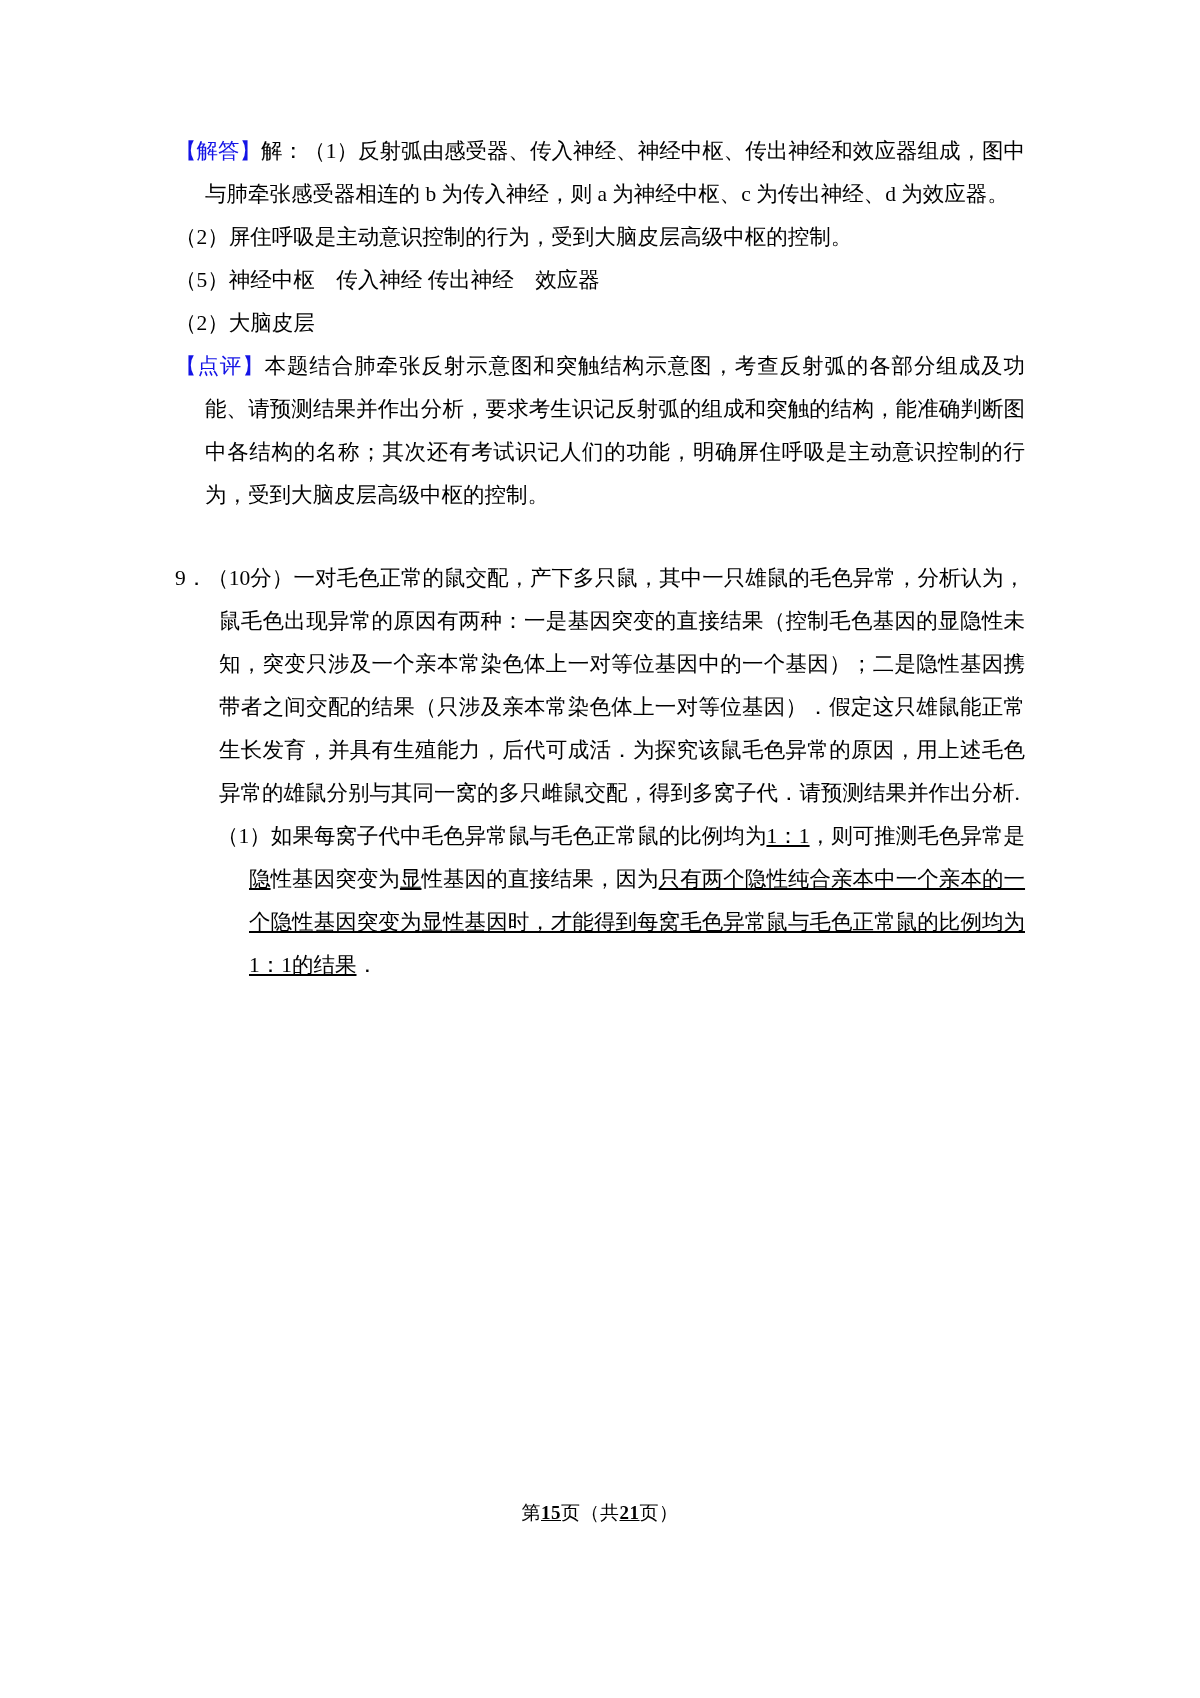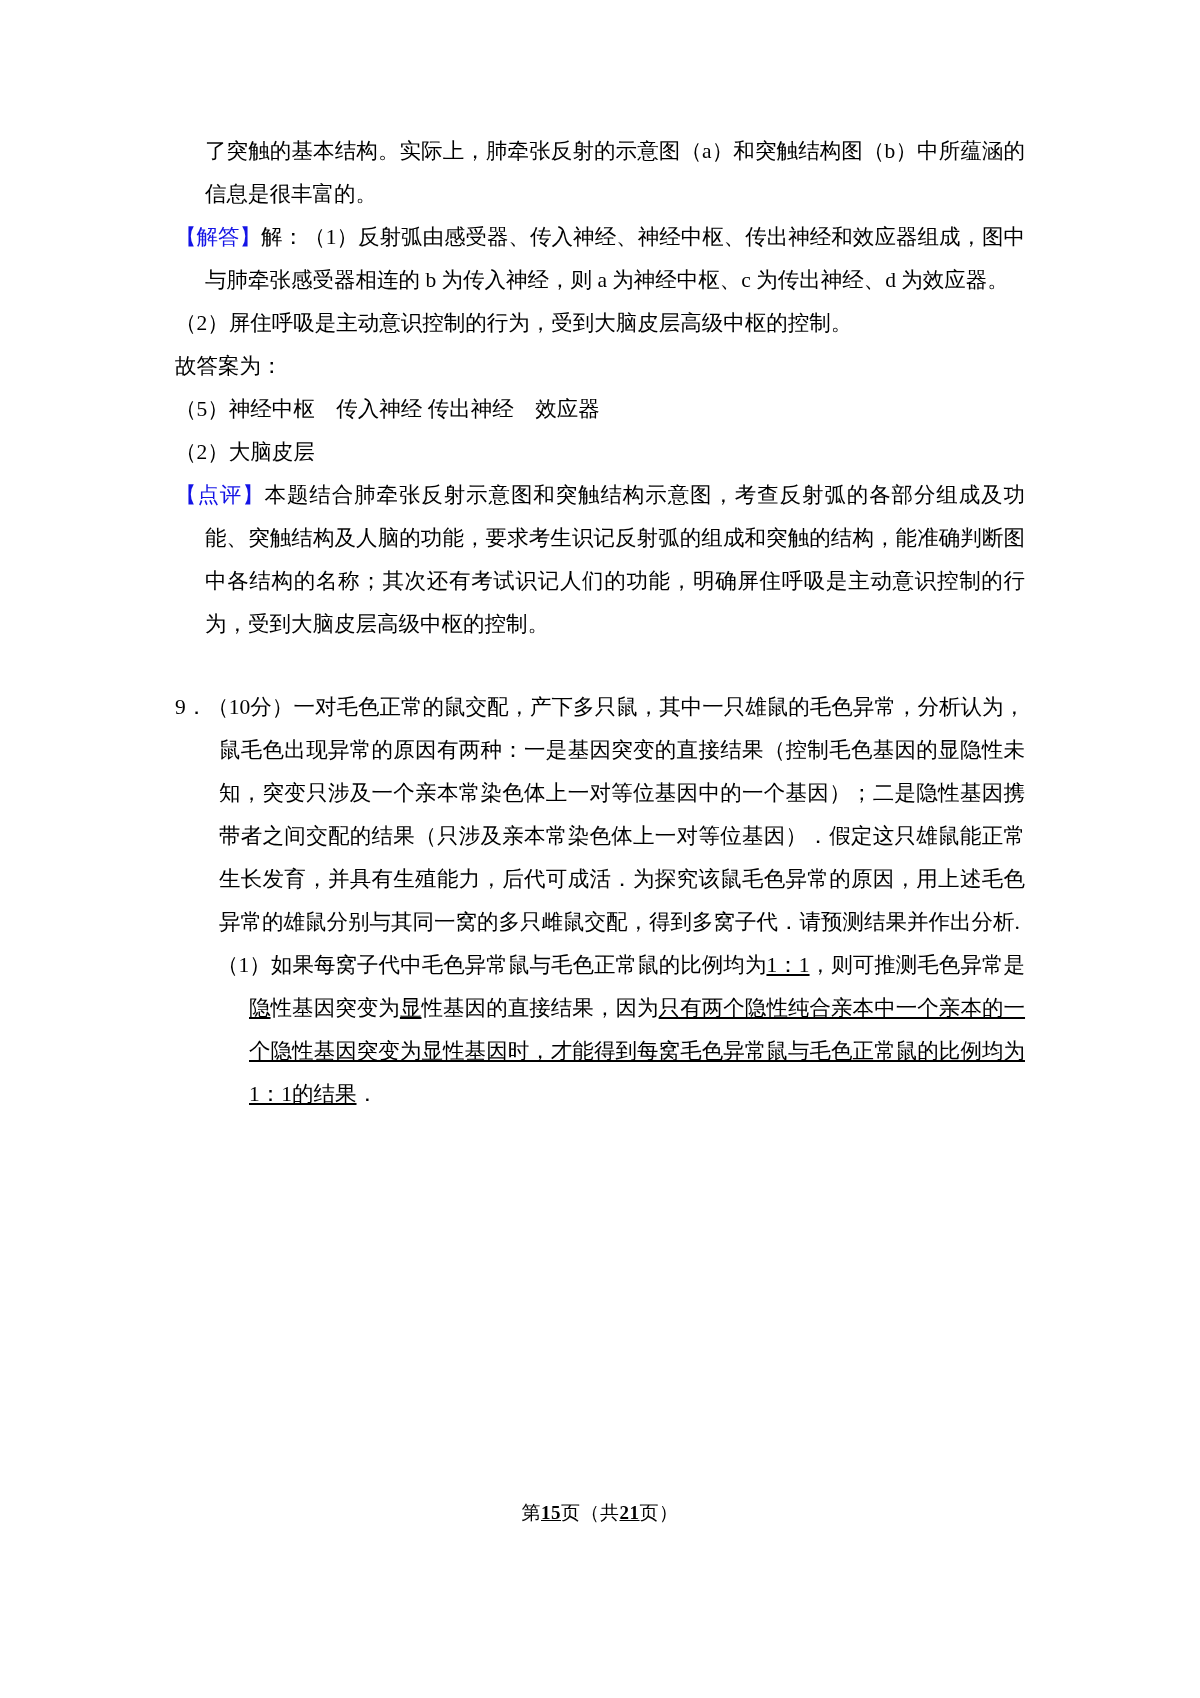--- a/index.html
+++ b/index.html
@@ -64,35 +64,33 @@
     letter-spacing: 0.5px;
   }
   .footer b { font-weight: bold; text-decoration: underline; }
   .nowrap { white-space: nowrap; }
 </style>
 </head>
 <body>
 
 <div class="page">
 
-  <p class="para block-indent">了突触的基本结构。实际上，肺牵张反射的示意图（a）和突触结构图（b）中所蕴涵的信息是很丰富的。</p>
 
   <p class="para indent-hang">
     <span class="tag">【解答】</span><span>解：（1）反射弧由感受器、传入神经、神经中枢、传出神经和效应器组成，图中与肺牵张感受器相连的 b 为传入神经，则 a 为神经中枢、c 为传出神经、d 为效应器。</span>
   </p>
 
   <p class="para indent-hang">（2）屏住呼吸是主动意识控制的行为，受到大脑皮层高级中枢的控制。</p>
 
 
-  <p class="para no-indent">故答案为：</p>
   <p class="para no-indent">（5）神经中枢　传入神经 传出神经　效应器</p>
   <p class="para no-indent">（2）大脑皮层</p>
 
   <p class="para indent-hang">
-    <span class="tag">【点评】</span><span>本题结合肺牵张反射示意图和突触结构示意图，考查反射弧的各部分组成及功能、突触结构及人脑的功能，要求考生识记反射弧的组成和突触的结构，能准确判断图中各结构的名称；其次还有考试识记人们的功能，明确屏住呼吸是主动意识控制的行为，受到大脑皮层高级中枢的控制。</span>
+    <span class="tag">【点评】</span><span>本题结合肺牵张反射示意图和突触结构示意图，考查反射弧的各部分组成及功能、请预测结果并作出分析，要求考生识记反射弧的组成和突触的结构，能准确判断图中各结构的名称；其次还有考试识记人们的功能，明确屏住呼吸是主动意识控制的行为，受到大脑皮层高级中枢的控制。</span>
   </p>
 
   <div class="gap-big"></div>
 
   <p class="para q-num">
     <span>9．</span><span>（10分）</span><span>一对毛色正常的鼠交配，产下多只鼠，其中一只雄鼠的毛色异常，分析认为，鼠毛色出现异常的原因有两种：一是基因突变的直接结果（控制毛色基因的显隐性未知，突变只涉及一个亲本常染色体上一对等位基因中的一个基因）；二是隐性基因携带者之间交配的结果（只涉及亲本常染色体上一对等位基因）．假定这只雄鼠能正常生长发育，并具有生殖能力，后代可成活．为探究该鼠毛色异常的原因，用上述毛色异常的雄鼠分别与其同一窝的多只雌鼠交配，得到多窝子代．请预测结果并作出分析.</span>
   </p>
 
   <p class="para indent-hang2">
     <span>（1）如果每窝子代中毛色异常鼠与毛色正常鼠的比例均为</span><span class="u nowrap">1：1</span><span>，则可推测毛色异常是</span><span class="u nowrap">隐</span><span>性基因突变为</span><span class="u nowrap">显</span><span>性基因的直接结果，因为</span><span class="u">只有两个隐性纯合亲本中一个亲本的一个隐性基因突变为显性基因时，才能得到每窝毛色异常鼠与毛色正常鼠的比例均为1：1的结果</span><span>．</span>

